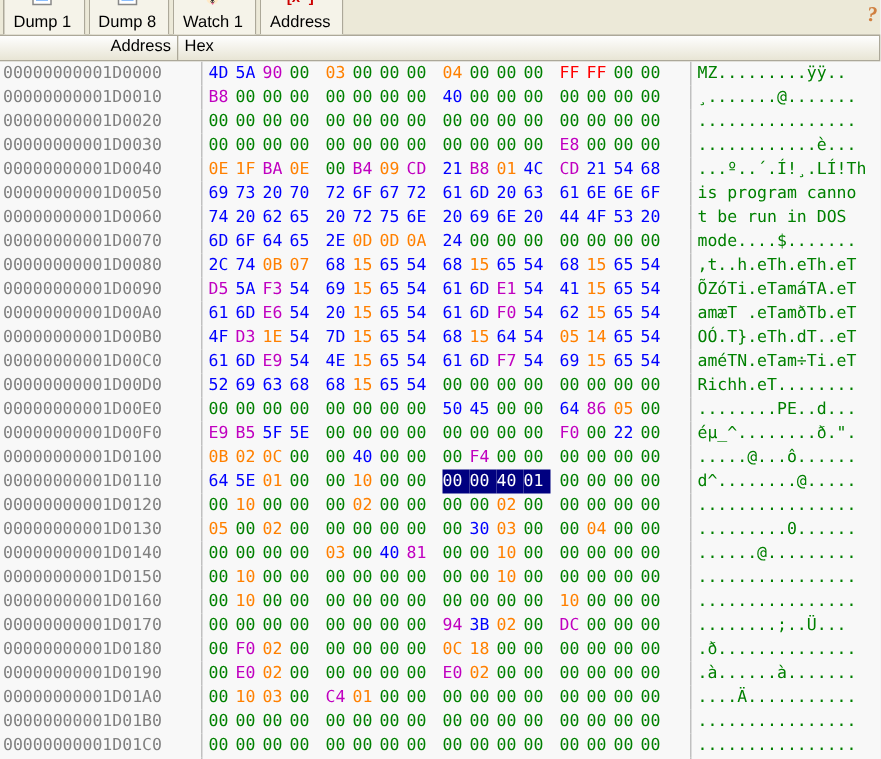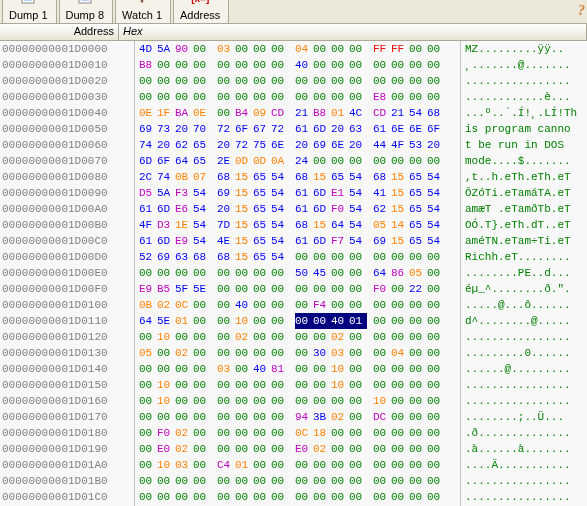--- a/index.html
+++ b/index.html
@@ -43,33 +43,32 @@
   height: 17px;
   font-family: Tahoma, sans-serif;
   font-size: 11px;
 }
 .hdr {
   padding: 1px 4px;
   border-right: 1px solid #aca899;
   background: linear-gradient(#fefefe, #e8e5d5);
 }
 .hdr-addr { width: 119px; text-align: right; }
-.hdr-hex { flex: 1; font-style: italic; }
+.hdr-hex { flex: 1; }
 .hdr-ascii { width: 126px; }
 .hex-body {
   background: #f8f8f8;
   overflow: hidden;
   height: calc(506px - 24px - 17px);
 }
 .row {
   display: flex;
   height: 16px;
   line-height: 16px;
   white-space: pre;
-  font-family: Liberation Mono, monospace;
 }
 .addr {
   width: 135px;
   padding-left: 2px;
   color: #808080;
   border-right: 1px solid #c0c0c0;
 }
 .hex {
   flex: 1;
   padding-left: 4px;

